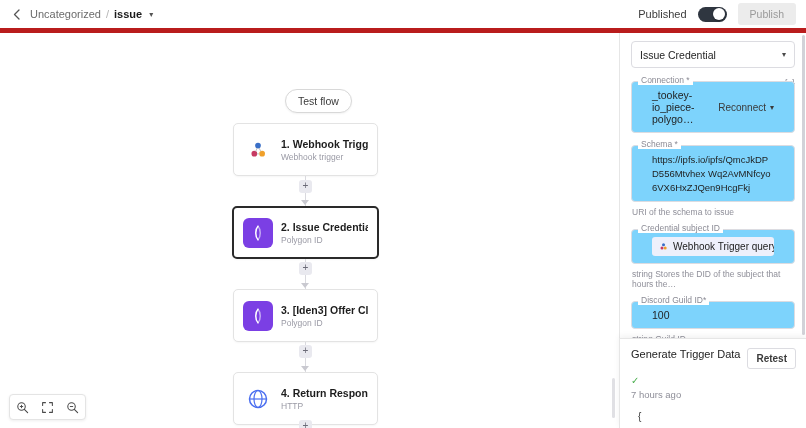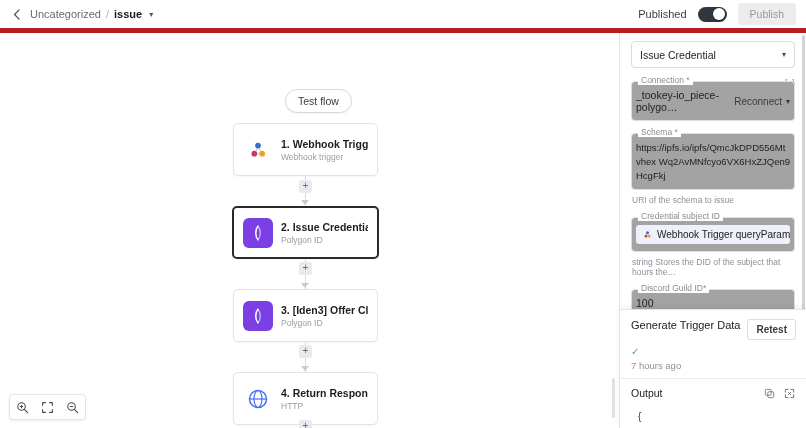--- a/index.html
+++ b/index.html
@@ -230,24 +230,24 @@
     position: absolute;
     right: 11px;
     font-size: 9px;
     color: #8a8a94;
   }
 
   .field { position: relative; margin-bottom: 12px; }
   .field-box {
     border: 1px solid #dcdce1;
     border-radius: 4px;
-    padding: 7px 4px;
+    padding: 7px 20px;
     font-size: 10.5px;
     color: #1f1f1f;
-    background: #a3a3a3;
+    background: #7dd3fc;
     min-height: 28px;
     display: flex;
     align-items: center;
   }
   .field-box.multiline {
     display: block;
     line-height: 1.45;
     word-break: break-all;
     font-size: 9.5px;
   }
@@ -546,29 +546,16 @@
   <div class="gen-card">
     <div class="gen-left-sb"></div>
     <div class="gen-head">
       <span class="gen-title">Generate Trigger Data</span>
       <button class="retest-btn">Retest</button>
     </div>
     <div class="gen-sub">
       <span class="check-ico">✓</span>
       <span class="gen-time">7 hours ago</span>
     </div>
-    <div class="output-row">
-      <span>Output</span>
-      <span class="icons">
-        <svg width="11" height="11" viewBox="0 0 16 16">
-          <rect x="2" y="2" width="8.5" height="8.5" rx="1.3" stroke="#6e6e78" stroke-width="1.2" fill="none"></rect>
-          <rect x="5.5" y="5.5" width="8.5" height="8.5" rx="1.3" stroke="#6e6e78" stroke-width="1.2" fill="none"></rect>
-        </svg>
-        <svg width="11" height="11" viewBox="0 0 16 16">
-          <path d="M2 6 V2 H6 M10 2 H14 V6 M14 10 V14 H10 M6 14 H2 V10" stroke="#6e6e78" stroke-width="1.4" fill="none" stroke-linecap="round" stroke-linejoin="round"></path>
-          <path d="M6.3 6.3 L9.7 9.7 M9.7 6.3 L6.3 9.7" stroke="#6e6e78" stroke-width="1.2" stroke-linecap="round"></path>
-        </svg>
-      </span>
-    </div>
     <div class="json-peek">{</div>
   </div>
 
 </div>
 
 </body></html>

